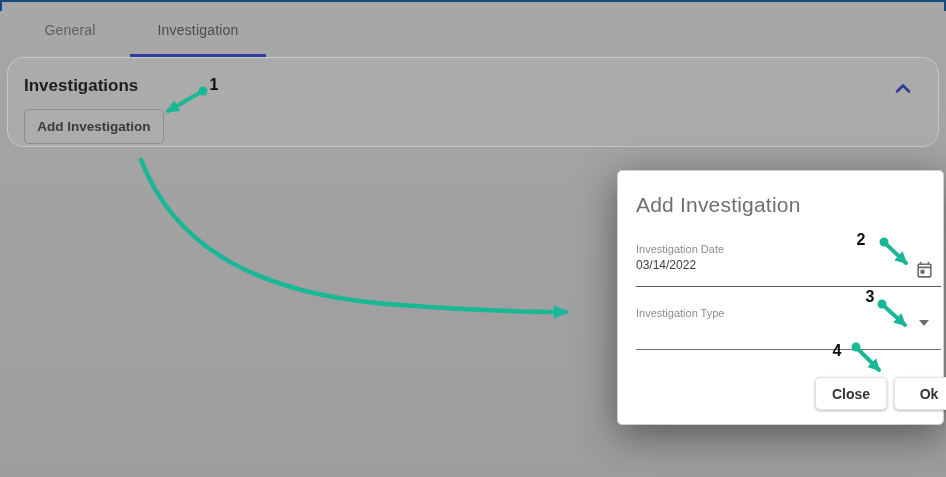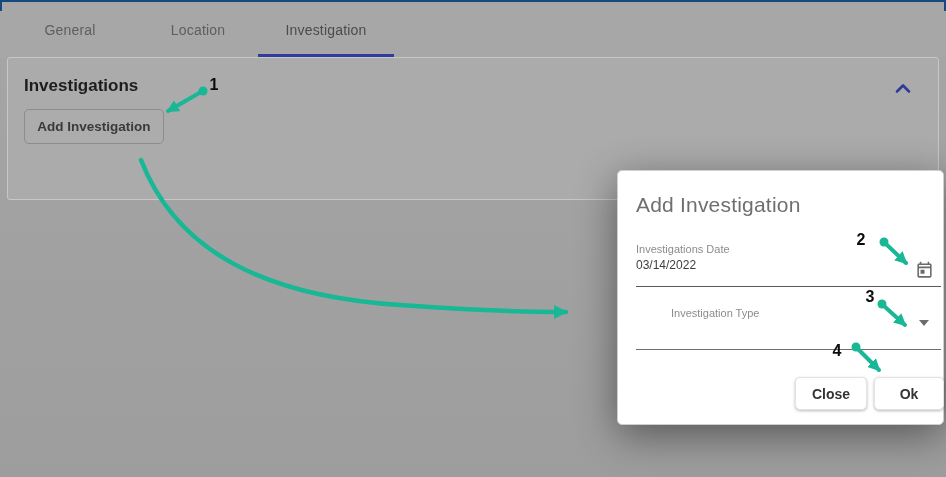--- a/index.html
+++ b/index.html
@@ -26,22 +26,22 @@
     letter-spacing: .2px;
   }
   .tab.active { color: #4b4b4b; }
   .tab.active::after {
     content: ""; position: absolute; left: -4px; right: -4px; bottom: 0;
     height: 3px; background: #2f3c99;
   }
 
   
   .card {
-    position: absolute; left: 7px; top: 55px; width: 932px; height: 143px;
-    background: #ababab; border: 1px solid #c7c7c7; border-radius: 3px;
+    position: absolute; left: 7px; top: 55px; width: 932px; height: 90px;
+    background: #ababab; border: 1px solid #c7c7c7; border-radius: 16px;
   }
   .card-title {
     position: absolute; left: 16px; top: 18px;
     font-size: 17px; font-weight: bold; color: #1d1d1d;
   }
   .add-btn {
     position: absolute; left: 16px; top: 51px; width: 140px; height: 35px;
     background: #acacac; border: 1px solid #8d8d8d; border-radius: 5px;
     font-family: "Liberation Sans", sans-serif;
     font-size: 13.5px; font-weight: bold; color: #3a3a3a; cursor: pointer;
@@ -56,41 +56,41 @@
     position: absolute; left: 617px; top: 168px; width: 327px; height: 255px;
     background: #ffffff; border: 1px solid #cfcfcf; border-radius: 5px;
     box-shadow: 0 10px 40px rgba(0,0,0,.45);
     z-index: 10;
   }
   .dialog-title {
     position: absolute; left: 18px; top: 22px;
     font-size: 21px; color: #6f6f6f; letter-spacing: .2px;
   }
   .field-label { position: absolute; left: 18px; font-size: 11px; color: #8c8c8c; }
-  .label-date { top: 72px; } .label-type { top: 136px; margin-left: 35px; }
+  .label-date { top: 72px; } .label-type { top: 136px; }
   .field-value {
     position: absolute; left: 18px; top: 87px; font-size: 12px; color: #3e3e3e;
   }
   .icon-btn { position: absolute; background: none; border: none; padding: 0; cursor: pointer; }
   .calendar-btn { left: 296px; top: 90px; width: 20px; height: 20px; }
   .caret-btn { left: 298px; top: 155px; width: 16px; height: 12px; }
   .caret {
     width: 0; height: 0; margin: 3px auto 0;
     border-left: 5.5px solid transparent; border-right: 5.5px solid transparent;
     border-top: 6.5px solid #6d6d6d;
   }
   .underline { position: absolute; left: 18px; right: 2px; height: 1px; }
   .ul-date { top: 115px; background: #585858; }
   .ul-type { top: 178px; background: #6f6f6f; }
   .dlg-btn {
     position: absolute; top: 206px; height: 33px;
     background: #fff; border: 1px solid #e3e3e3; border-radius: 5px;
     box-shadow: 0 1px 3px rgba(0,0,0,.28);
     font-family: "Liberation Sans", sans-serif;
-    font-size: 14px; font-weight: bold; color: #333; cursor: pointer;
+    font-size: 14px; font-weight: bold; color: #333; cursor: pointer; margin-left: 20px;
   }
   .btn-close { left: 177px; width: 72px; }
   .btn-ok { left: 256px; width: 70px; }
 
   
   .anno-overlay { position: absolute; inset: 0; z-index: 50; pointer-events: none; }
   .anno-num {
     position: absolute; width: 16px; text-align: center; line-height: 18px;
     font-size: 16px; font-weight: bold; color: #0c0c0c; z-index: 51;
     pointer-events: none;
@@ -102,40 +102,39 @@
 </style>
 </head>
 <body>
 
 <div class="frame">
   <div class="notch left"></div>
   <div class="notch right"></div>
 
   <div class="tabbar">
     <div class="tab">General</div>
-    <div class="tab">Location</div>
     <div class="tab active">Investigation</div>
   </div>
 
   <div class="card">
     <div class="card-title">Investigations</div>
     <button class="add-btn">Add Investigation</button>
     <button class="collapse-btn">
       <span>
         <svg width="16" height="11" viewBox="0 0 16 11">
           <polyline points="2,8.5 8,2.5 14,8.5" fill="none" stroke="#2e3c95" stroke-width="2.6" stroke-linecap="round" stroke-linejoin="round"></polyline>
         </svg>
       </span>
     </button>
   </div>
 
   <div class="dialog">
     <div class="dialog-title">Add Investigation</div>
 
-    <div class="field-label label-date">Investigations Date</div>
+    <div class="field-label label-date">Investigation Date</div>
     <div class="field-value">03/14/2022</div>
     <button class="icon-btn calendar-btn">
       <span>
         <svg width="19" height="19" viewBox="0 0 24 24">
           <path fill="#6b6b6b" d="M19 3h-1V1h-2v2H8V1H6v2H5c-1.11 0-2 .9-2 2v14c0 1.1.89 2 2 2h14c1.1 0 2-.9 2-2V5c0-1.1-.9-2-2-2zm0 16H5V9h14v10zM5 7V5h14v2H5zm2 4h5v5H7v-5z"></path>
         </svg>
       </span>
     </button>
     <div class="underline ul-date"></div>
 

